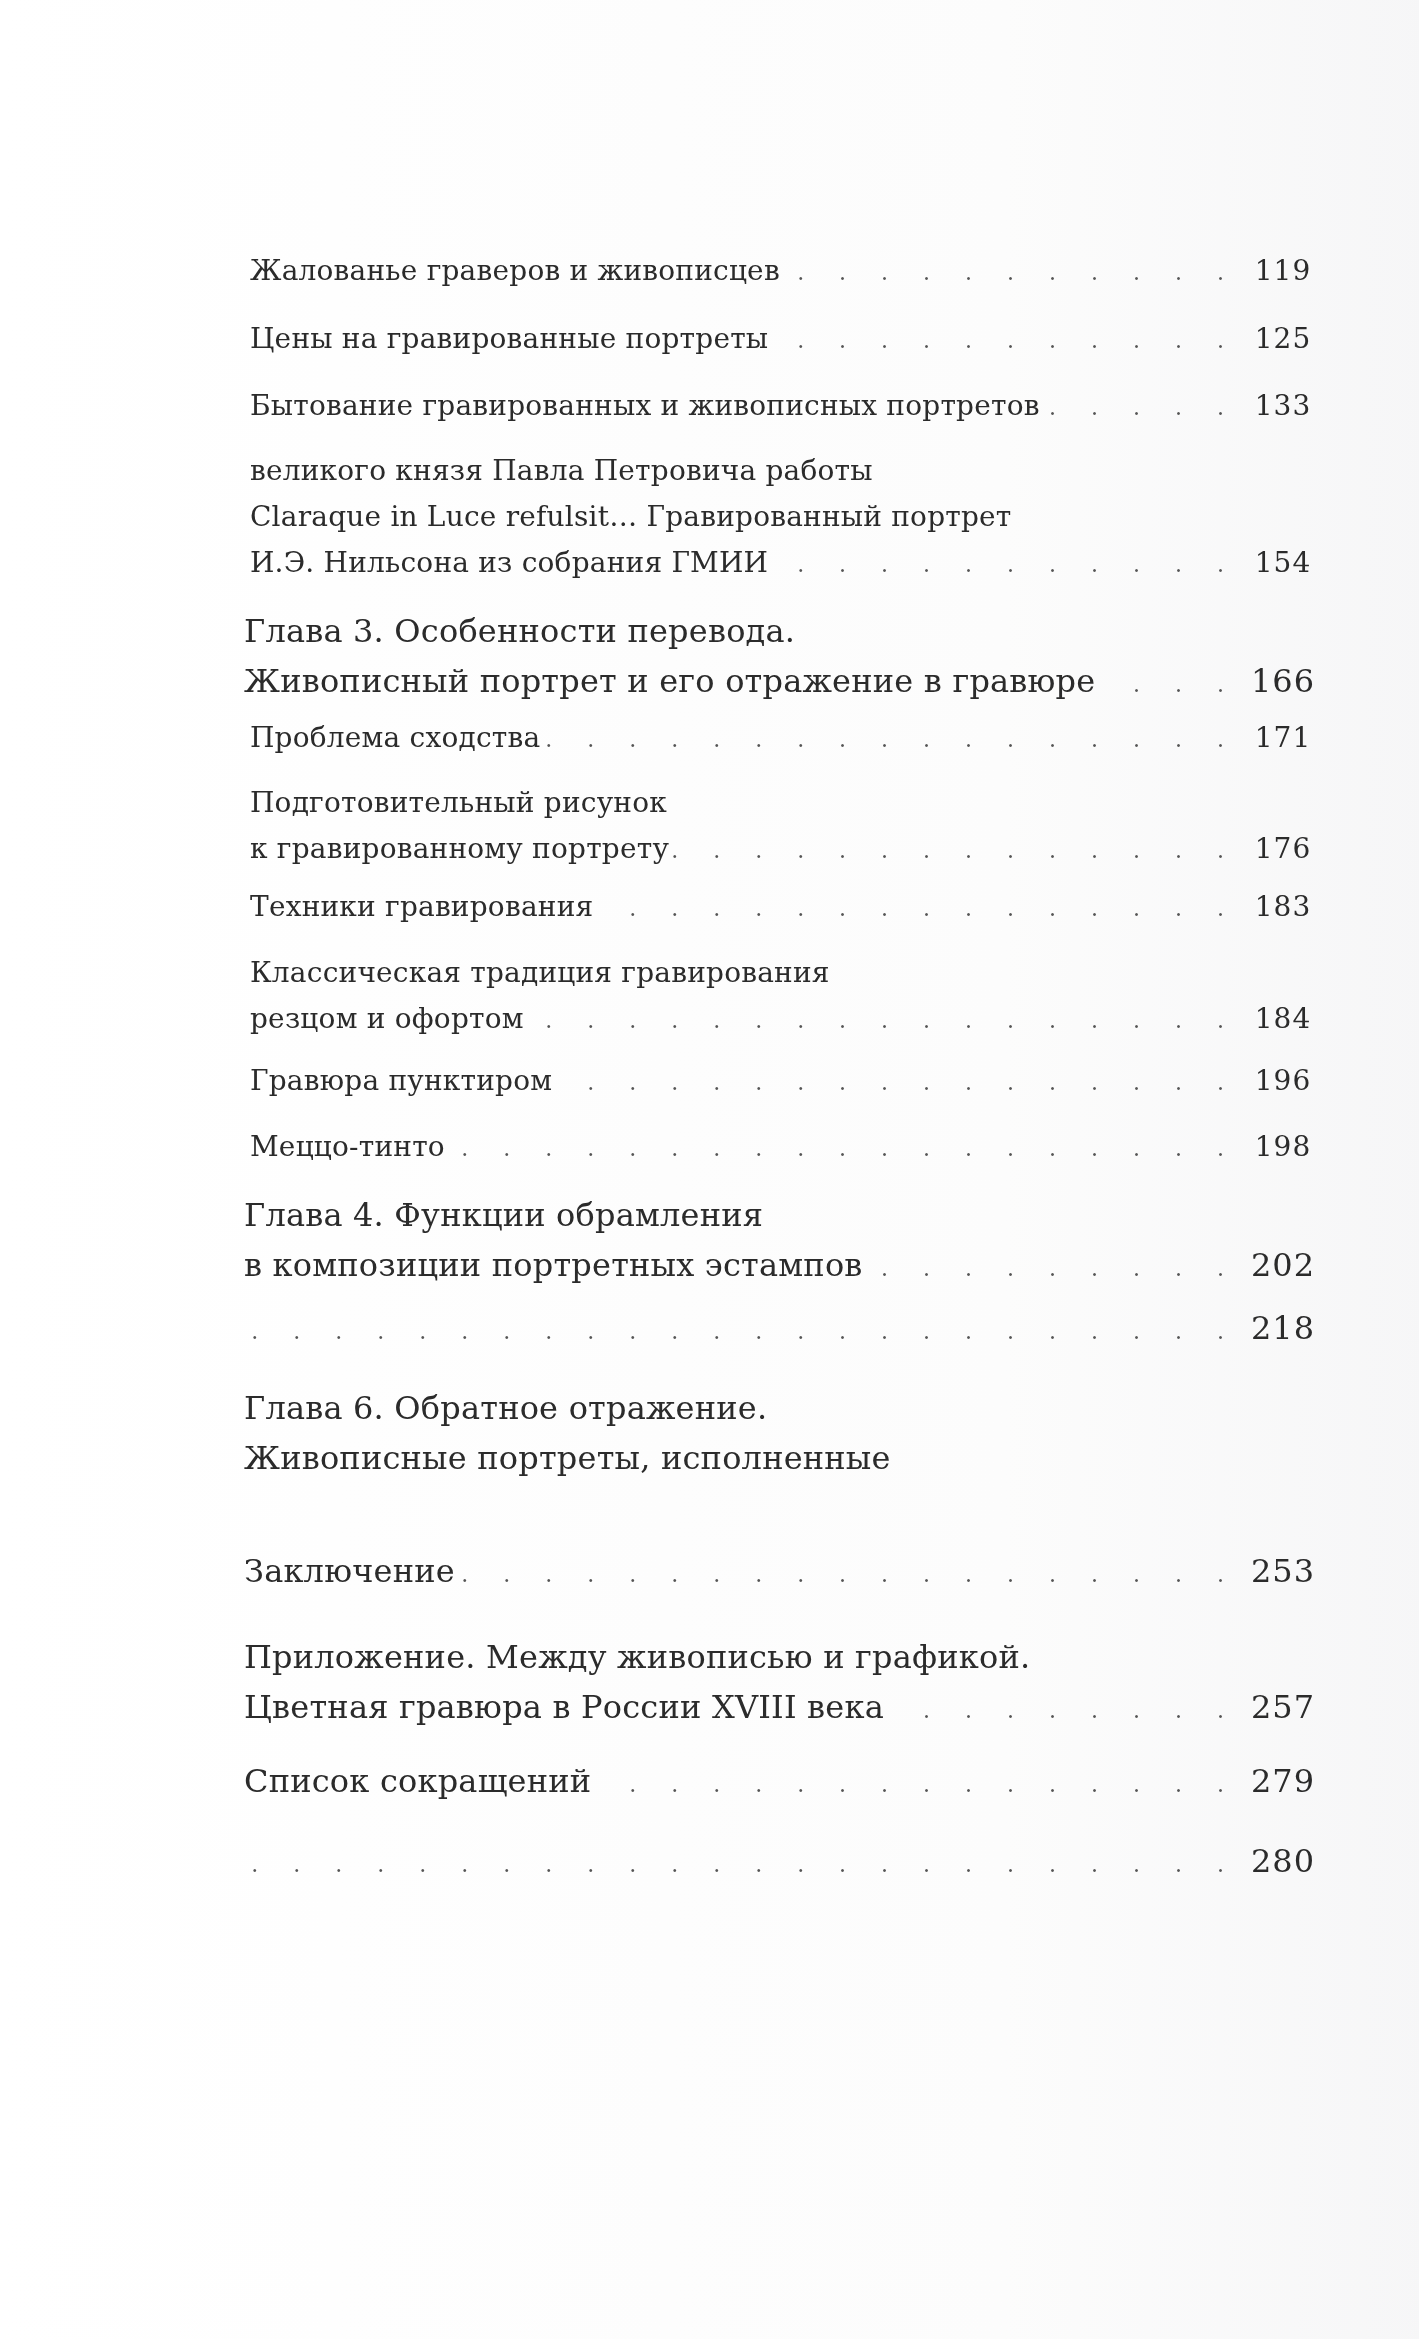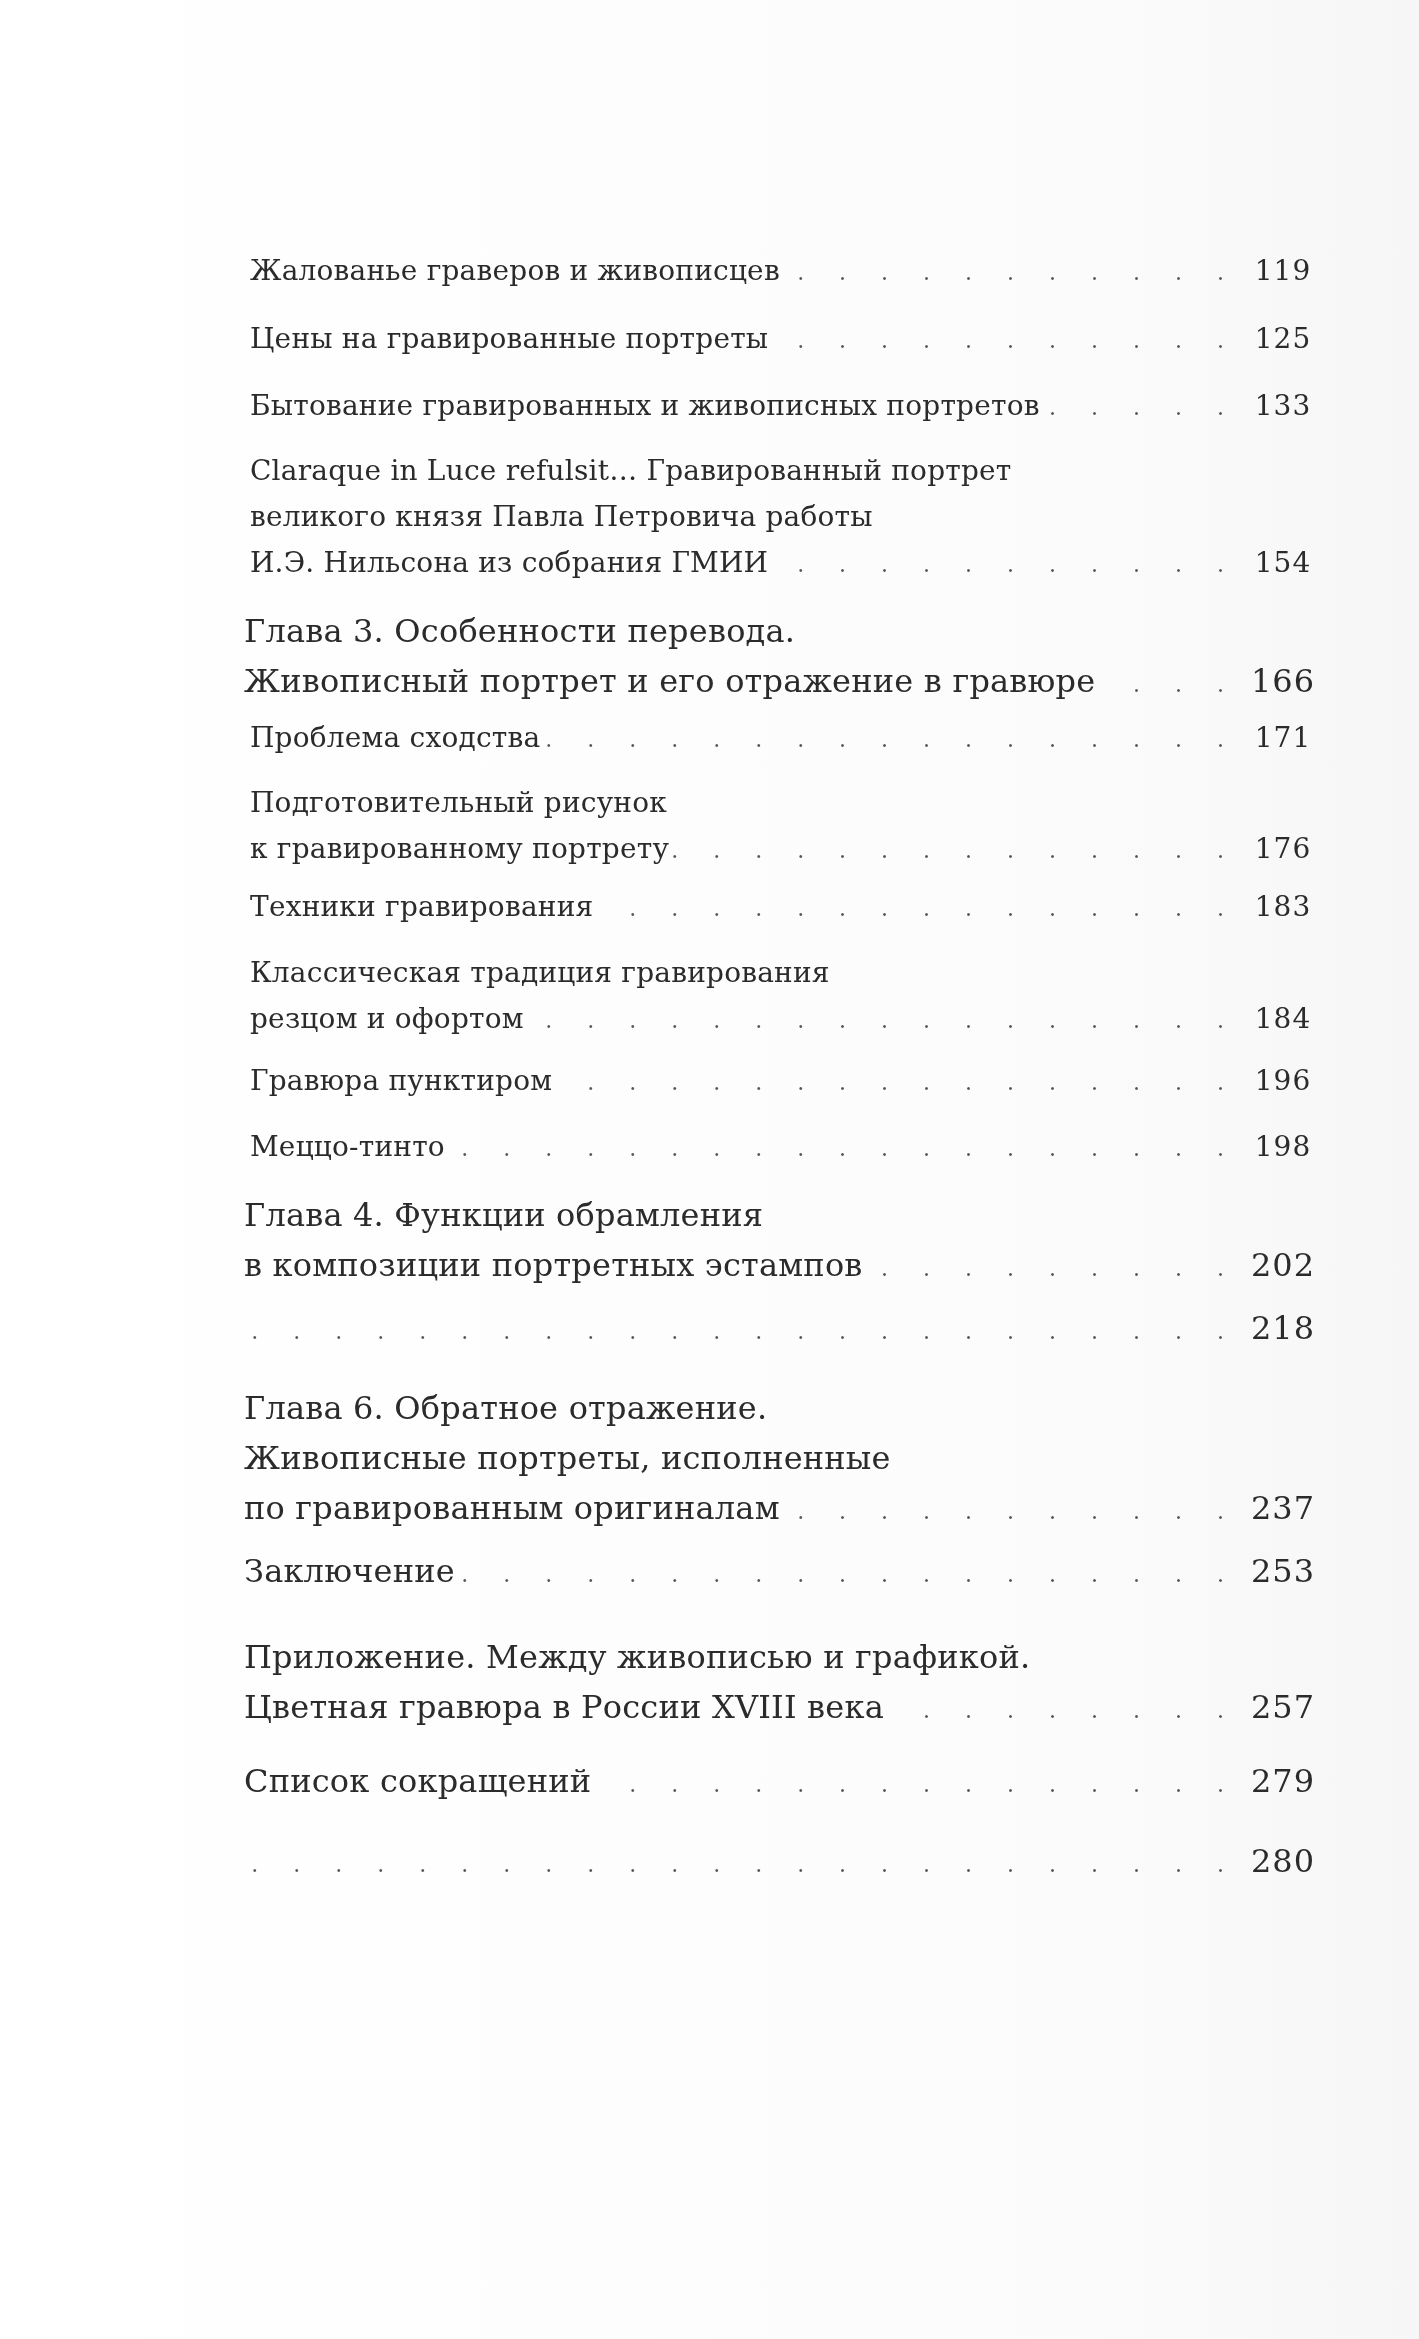--- a/index.html
+++ b/index.html
@@ -100,26 +100,26 @@
     <div class="entry sub" style="top:383px">
       <div class="line">
         <span>Бытование гравированных и живописных портретов</span>
         <span class="dots"></span>
         <span class="page-num">133</span>
       </div>
     </div>
 
     <div class="entry sub" style="top:448px">
       <div class="line">
+        <span>великого князя Павла Петровича работы</span>
+      </div>
+      <div class="line">
         <span>Claraque in Luce refulsit… Гравированный портрет</span>
       </div>
       <div class="line">
-        <span>великого князя Павла Петровича работы</span>
-      </div>
-      <div class="line">
         <span>И.Э. Нильсона из собрания ГМИИ</span>
         <span class="dots"></span>
         <span class="page-num">154</span>
       </div>
     </div>
 
     <div class="entry chapter" style="top:606px">
       <div class="line">
         <span>Глава 3. Особенности перевода.</span>
       </div>
@@ -201,25 +201,20 @@
         <span class="page-num">218</span>
       </div>
     </div>
 
     <div class="entry chapter" style="top:1383px">
       <div class="line">
         <span>Глава 6. Обратное отражение.</span>
       </div>
       <div class="line">
         <span>Живописные портреты, исполненные</span>
-      </div>
-      <div class="line">
-        <span>по гравированным оригиналам</span>
-        <span class="dots"></span>
-        <span class="page-num">237</span>
       </div>
     </div>
 
     <div class="entry chapter" style="top:1546px">
       <div class="line">
         <span>Заключение</span>
         <span class="dots"></span>
         <span class="page-num">253</span>
       </div>
     </div>

